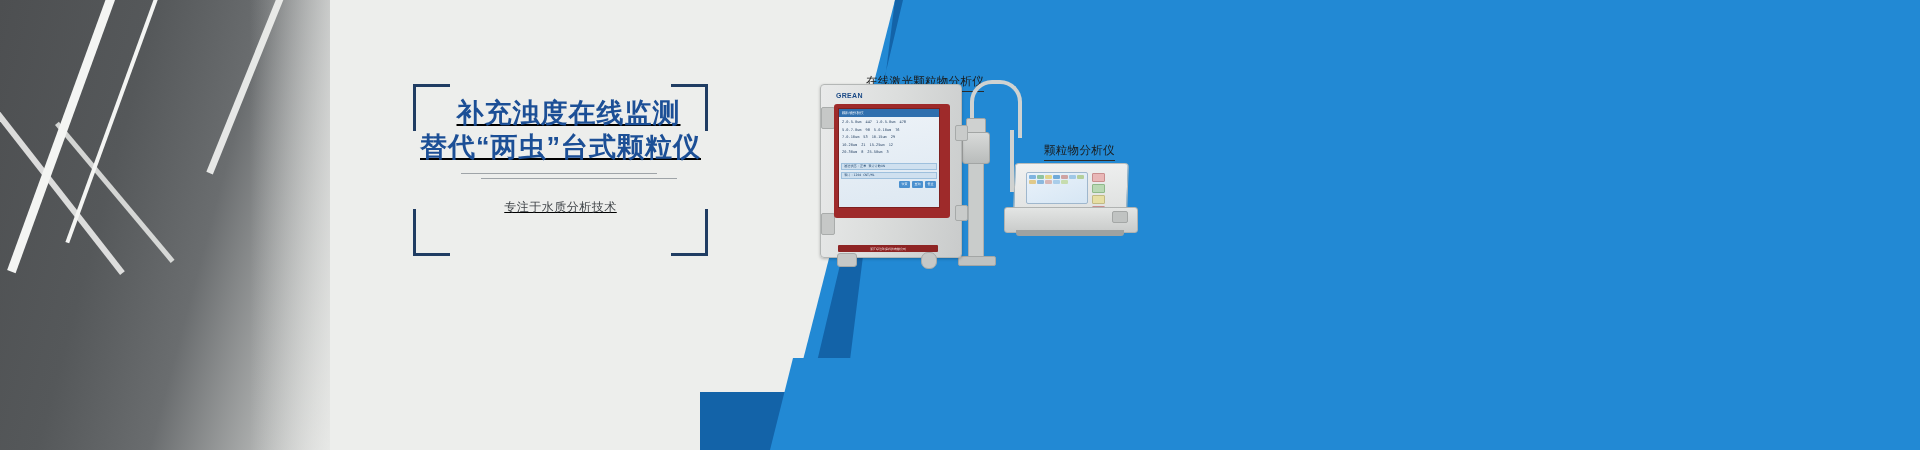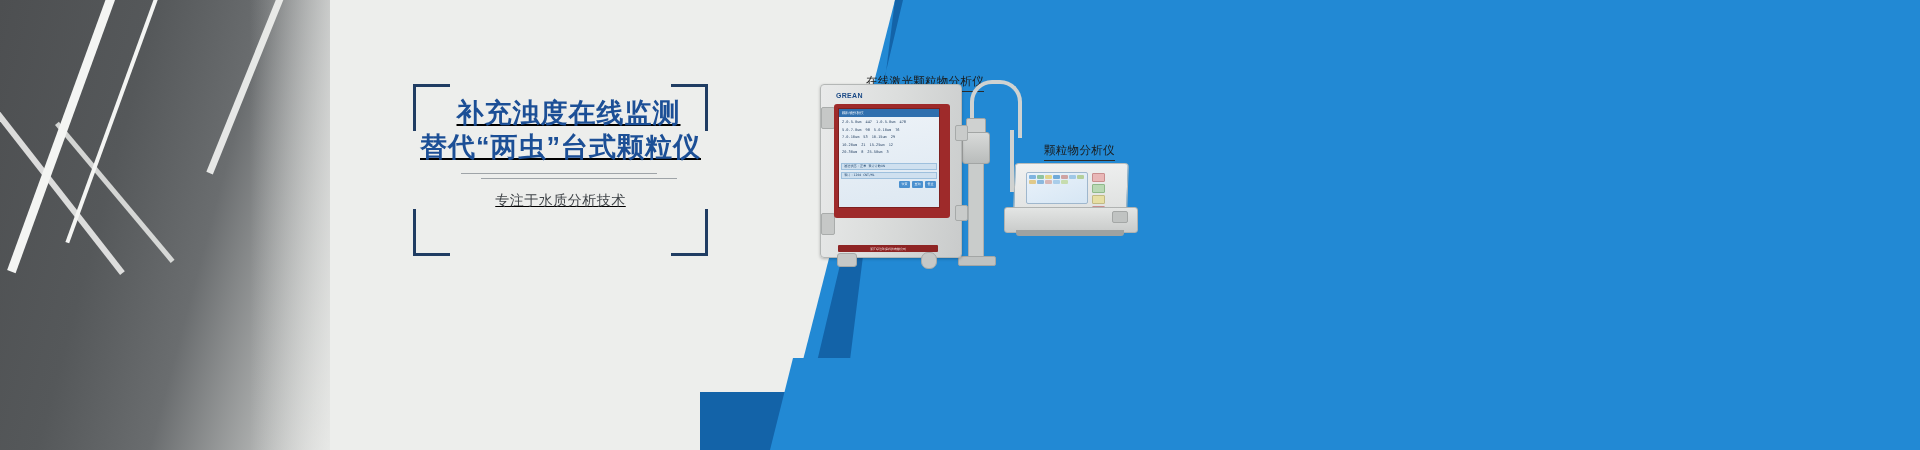--- a/index.html
+++ b/index.html
@@ -66,23 +66,23 @@
     padding-top:12px;
   }
   .title .l1{display:block;padding-left:16px;}
   .title .l2{display:block;}
 
   .rule{height:1px;background:#9fa4a8;margin:9px auto 0;}
   .rule.r1{width:196px;margin-left:48px;}
   .rule.r2{width:196px;margin-left:68px;margin-top:4px;}
 
   .sub{
-    margin-top:9px;
+    margin-top:16px;
     color:#3f4347;
-    font-size:14px;
+    font-size:12px;
     line-height:25px;
     text-align:center;
     letter-spacing:.5px;
   }
   .sub span{display:block;}
 
   
   .plabel{
     position:absolute;color:#1b1b1b;font-size:11.5px;letter-spacing:.3px;white-space:nowrap;
   }

